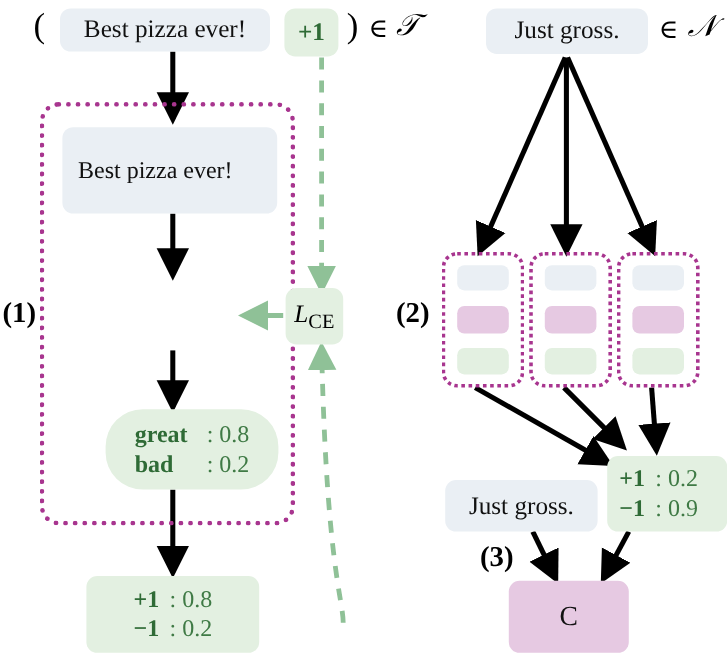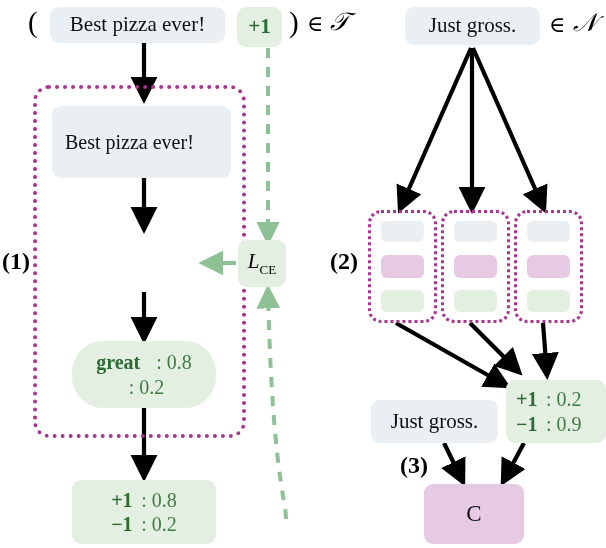--- a/index.html
+++ b/index.html
@@ -151,31 +151,32 @@
 
   <span class="steplabel" style="left:2px; top:248px; font-size:24px;">(1)</span>
 
   <div class="box box-blue" style="left:52px; top:106px; width:179px; height:72px; align-items:flex-start; padding-left:13px;">
     <span class="line t-black" style="font-size:20px;">Best pizza ever!</span>
   </div>
 
 
   <div class="box box-green" style="left:238px; top:240px; width:48px; height:47px;">
     <span class="line" style="font-size:21px;">
-      <span style="font-style:italic;">L</span><span style="font-size:13px; vertical-align:sub;margin-top:20px;">CE</span>
-    </span>
-  </div>
-
-  <div class="box box-green" style="left:72px; top:341px; width:144px; height:67px;border-radius:31px;">
+      <span style="font-style:italic;">L</span><span style="font-size:17px; vertical-align:sub;margin-top:20px;">CE</span>
+    </span>
+  </div>
+
+  <div class="box box-green" style="left:88px; top:341px; width:144px; height:67px;border-radius:31px;">
     <span class="kvrow" style="font-size:20px;">
       <span class="t-green-b" style="display:inline-block;width:55px;text-align:left;">great</span>
       <span class="t-green" style="margin:0 5px;">:</span>
       <span class="t-green">0.8</span>
     </span>
     <span class="kvrow" style="font-size:20px;">
+      <span class="t-green-b" style="display:inline-block;width:55px;text-align:left;">bad</span>
       <span class="t-green" style="margin:0 5px;">:</span>
       <span class="t-green">0.2</span>
     </span>
   </div>
 
   <div class="box box-green" style="left:72px; top:480px; width:144px; height:64px;">
     <span class="kvrow" style="font-size:20px;">
       <span class="t-green-b" style="display:inline-block;width:30px;text-align:left;">+1</span>
       <span class="t-green" style="margin-right:5px;">:</span>
       <span class="t-green">0.8</span>

